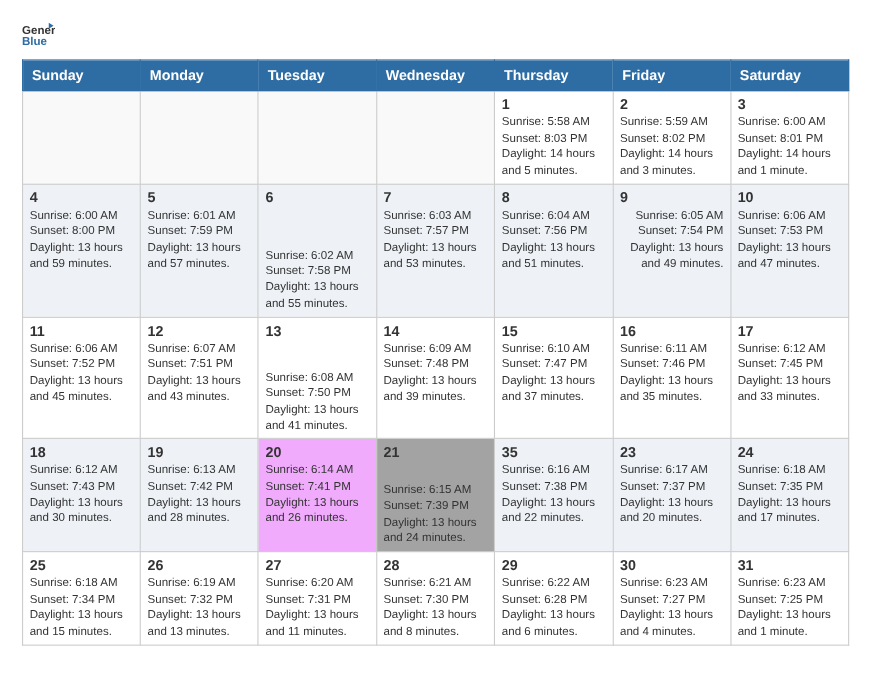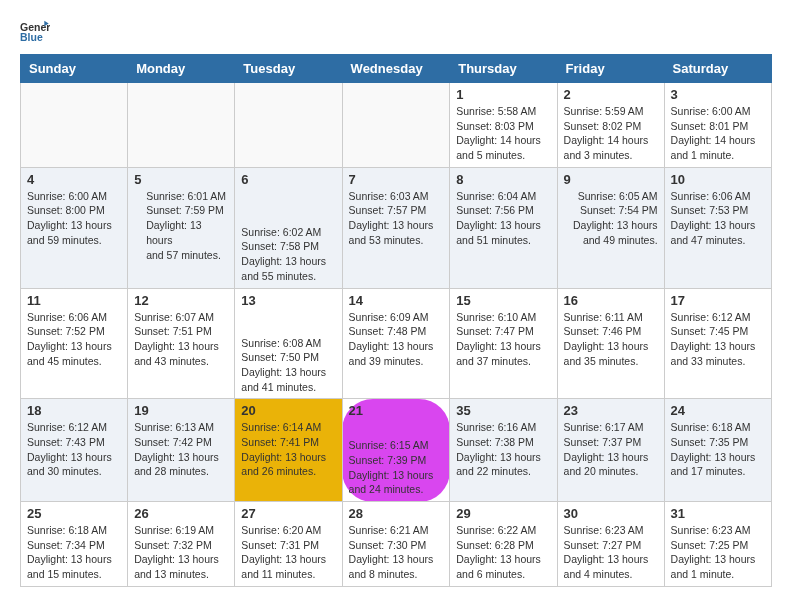--- a/index.html
+++ b/index.html
@@ -143,21 +143,21 @@
       <tr>
         <td style="background-color: rgb(238, 242, 247);">
           <span class="day-number">4</span>
           <div class="day-info" style="white-space: pre-line;">Sunrise: 6:00 AM
 Sunset: 8:00 PM
 Daylight: 13 hours
 and 59 minutes.</div>
         </td>
         <td style="background-color: rgb(238, 242, 247);">
           <span class="day-number">5</span>
-          <div class="day-info" style="white-space: pre-line; margin-left: 12px;">Sunrise: 6:01 AM
+          <div class="day-info" style="white-space: pre-line;">Sunrise: 6:01 AM
 Sunset: 7:59 PM
 Daylight: 13 hours
 and 57 minutes.</div>
         </td>
         <td style="background-color: rgb(238, 242, 247);">
           <span class="day-number">6</span>
           <div class="day-info" style="white-space: pre-line; margin-top: 38px;">Sunrise: 6:02 AM
 Sunset: 7:58 PM
 Daylight: 13 hours
 and 55 minutes.</div>
@@ -250,28 +250,28 @@
 Daylight: 13 hours
 and 30 minutes.</div>
         </td>
         <td style="background-color: rgb(238, 242, 247);">
           <span class="day-number">19</span>
           <div class="day-info" style="white-space: pre-line;">Sunrise: 6:13 AM
 Sunset: 7:42 PM
 Daylight: 13 hours
 and 28 minutes.</div>
         </td>
-        <td style="background-color: #eab308;">
+        <td style="background-color: #f0abfc;">
           <span class="day-number">20</span>
           <div class="day-info" style="white-space: pre-line;">Sunrise: 6:14 AM
 Sunset: 7:41 PM
 Daylight: 13 hours
 and 26 minutes.</div>
         </td>
-        <td style="background-color: #d946ef; border-radius: 31px;">
+        <td style="background-color: #a3a3a3;">
           <span class="day-number">21</span>
           <div class="day-info" style="white-space: pre-line; margin-top: 20px;">Sunrise: 6:15 AM
 Sunset: 7:39 PM
 Daylight: 13 hours
 and 24 minutes.</div>
         </td>
         <td style="background-color: rgb(238, 242, 247);">
           <span class="day-number">35</span>
           <div class="day-info" style="white-space: pre-line;">Sunrise: 6:16 AM
 Sunset: 7:38 PM

